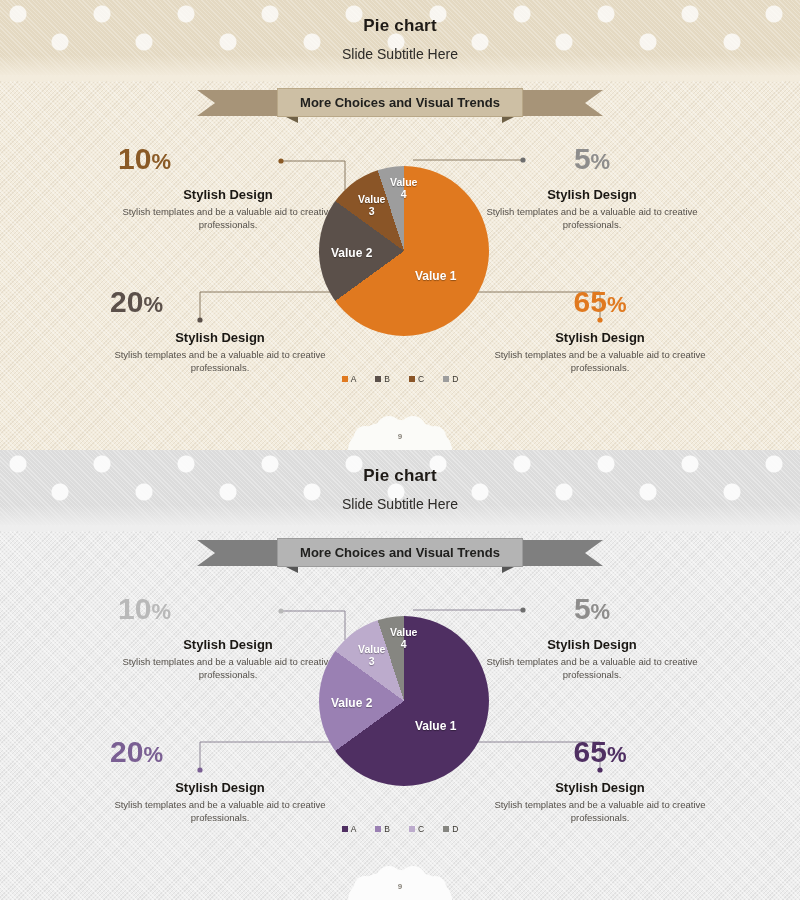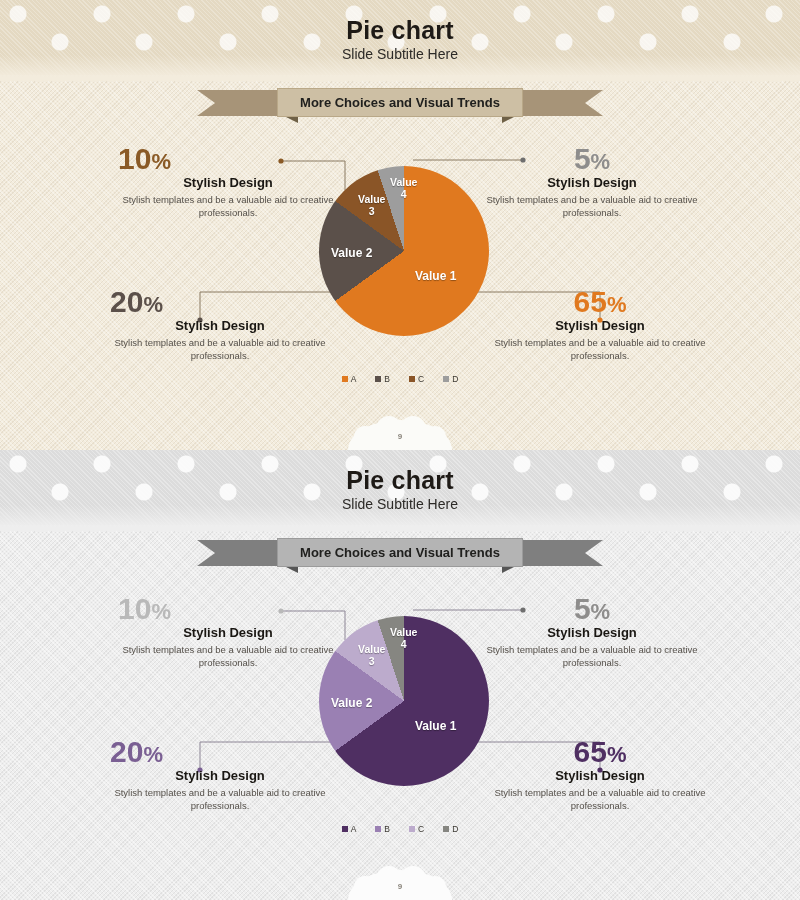--- a/index.html
+++ b/index.html
@@ -51,21 +51,21 @@
   }
   .band-fade{
     position:absolute; left:0; right:0; top:55px; height:26px;
   }
   .slide-a .band-fade{ background:linear-gradient(to bottom, rgba(243,236,221,0), #f3ecdd 85%); }
   .slide-b .band-fade{ background:linear-gradient(to bottom, rgba(238,238,238,0), #eeeeee 85%); }
 
   
   .title{
     position:absolute; left:0; right:0; top:16px;
-    text-align:center; font-size:25px; font-weight:bold;
+    text-align:center; font-size:17px; font-weight:bold;
     color:#1e1a16; letter-spacing:.2px;
   }
   .subtitle{
     position:absolute; left:0; right:0; top:46px;
     text-align:center; font-size:14px; color:#2c2a27;
   }
 
   
   .ribbon{ position:absolute; left:197px; top:88px; width:406px; height:32px; }
   .ribbon .tail{
@@ -91,21 +91,21 @@
   .slide-a .ribbon .notch{ background:#6f6147; }
   .slide-a .ribbon .panel{ background:#cdbfa4; border:1px solid #b9a888; }
   .slide-b .ribbon .tail{ background:#7f7f7f; }
   .slide-b .ribbon .notch{ background:#565656; }
   .slide-b .ribbon .panel{ background:#b4b4b4; border:1px solid #9b9b9b; }
 
   
   .callout{ position:absolute; width:220px; text-align:center; }
   .callout .pct{ font-size:30px; font-weight:bold; line-height:1.05; }
   .callout .pct .sign{ font-size:22px; }
-  .callout .head{ font-size:13px; font-weight:bold; color:#1a1713; margin-top:0; }
+  .callout .head{ font-size:13px; font-weight:bold; color:#1a1713; margin-top:12px; }
   .callout .desc{ font-size:9.5px; color:#55504a; line-height:1.45; margin-top:3px; }
 
   .c-tl{ left:118px; top:143px; }
   .c-tr{ left:482px; top:143px; }
   .c-bl{ left:110px; top:286px; }
   .c-br{ left:490px; top:286px; }
   .c-tl .pct, .c-bl .pct{ text-align:left; }
 
   
   .conn{ position:absolute; }

